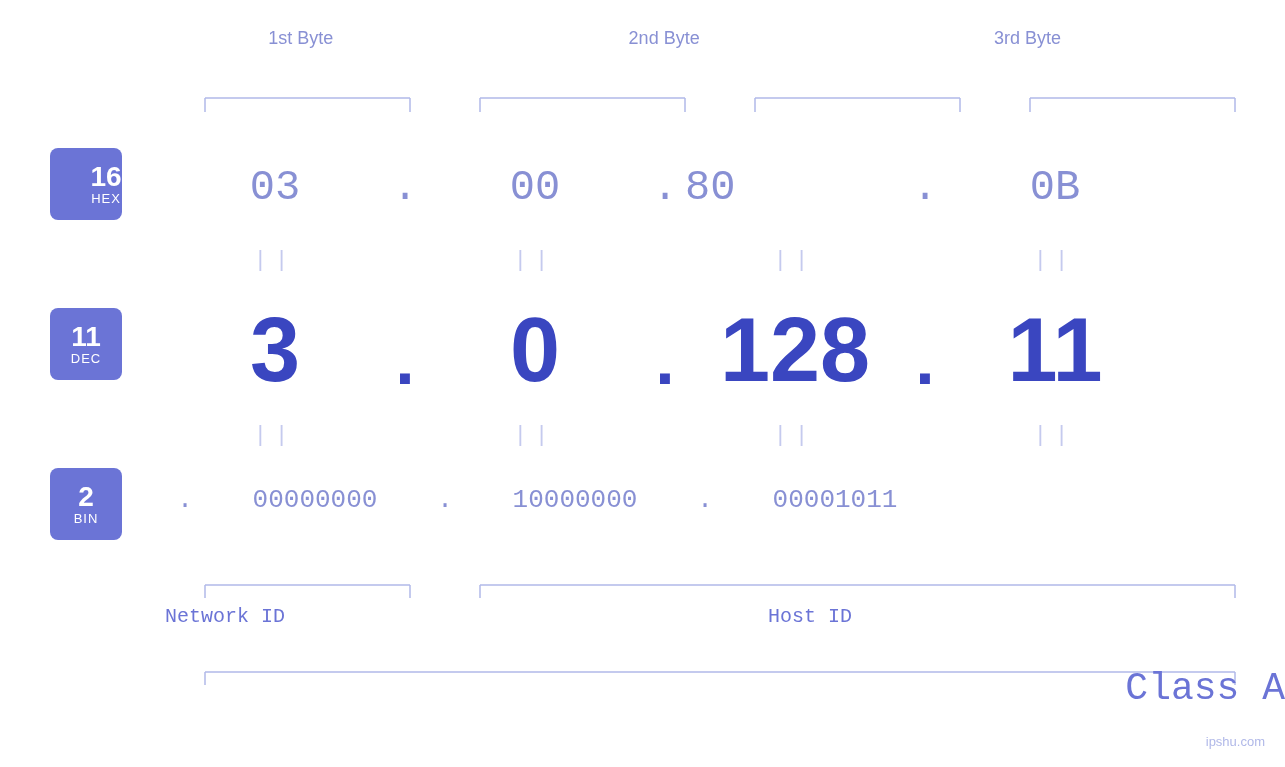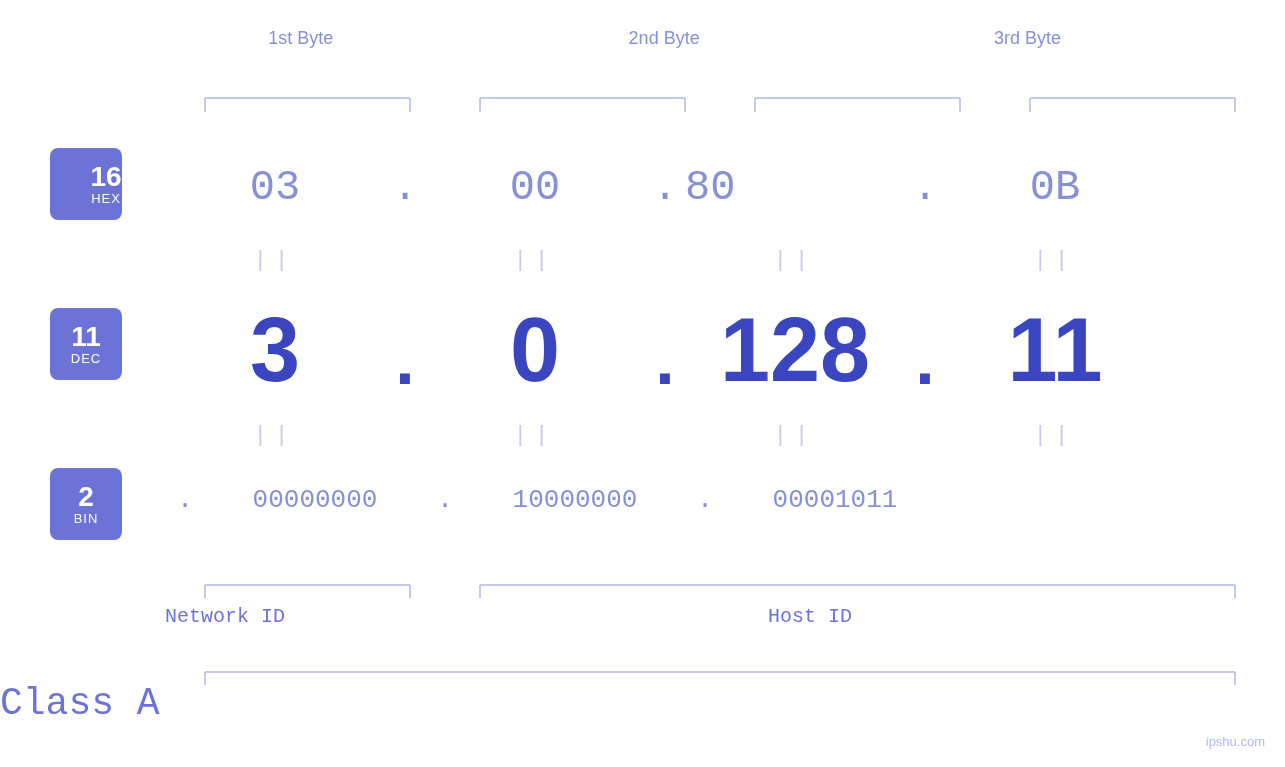--- a/index.html
+++ b/index.html
@@ -198,15 +198,15 @@
   </div>
 </div>
 
 <div style="position:absolute; top:605px; left:165px; width:1090px; display:flex; align-items:center;">
 
   <div style="width:260px; text-align:left; color:#6b74d6; font-size:20px; font-family:'Courier New',monospace;">Network ID</div>
 
   <div style="flex:1; text-align:center; color:#6b74d6; font-size:20px; font-family:'Courier New',monospace; padding-right:60px;">Host ID</div>
 </div>
 
-<div style="position:absolute; bottom:42px; width:100%; text-align:left; color:#6b74d6; font-size:38px; font-family:'Courier New',monospace;">Class A</div>
+<div style="position:absolute; bottom:57px; width:100%; text-align:right; color:#6b74d6; font-size:38px; font-family:'Courier New',monospace;">Class A</div>
 
 <div style="position:absolute; bottom:18px; right:20px; color:#b0b8e8; font-size:13px; font-family:Arial,sans-serif;padding-left:17px;">ipshu.com</div>
 
 </body></html>

